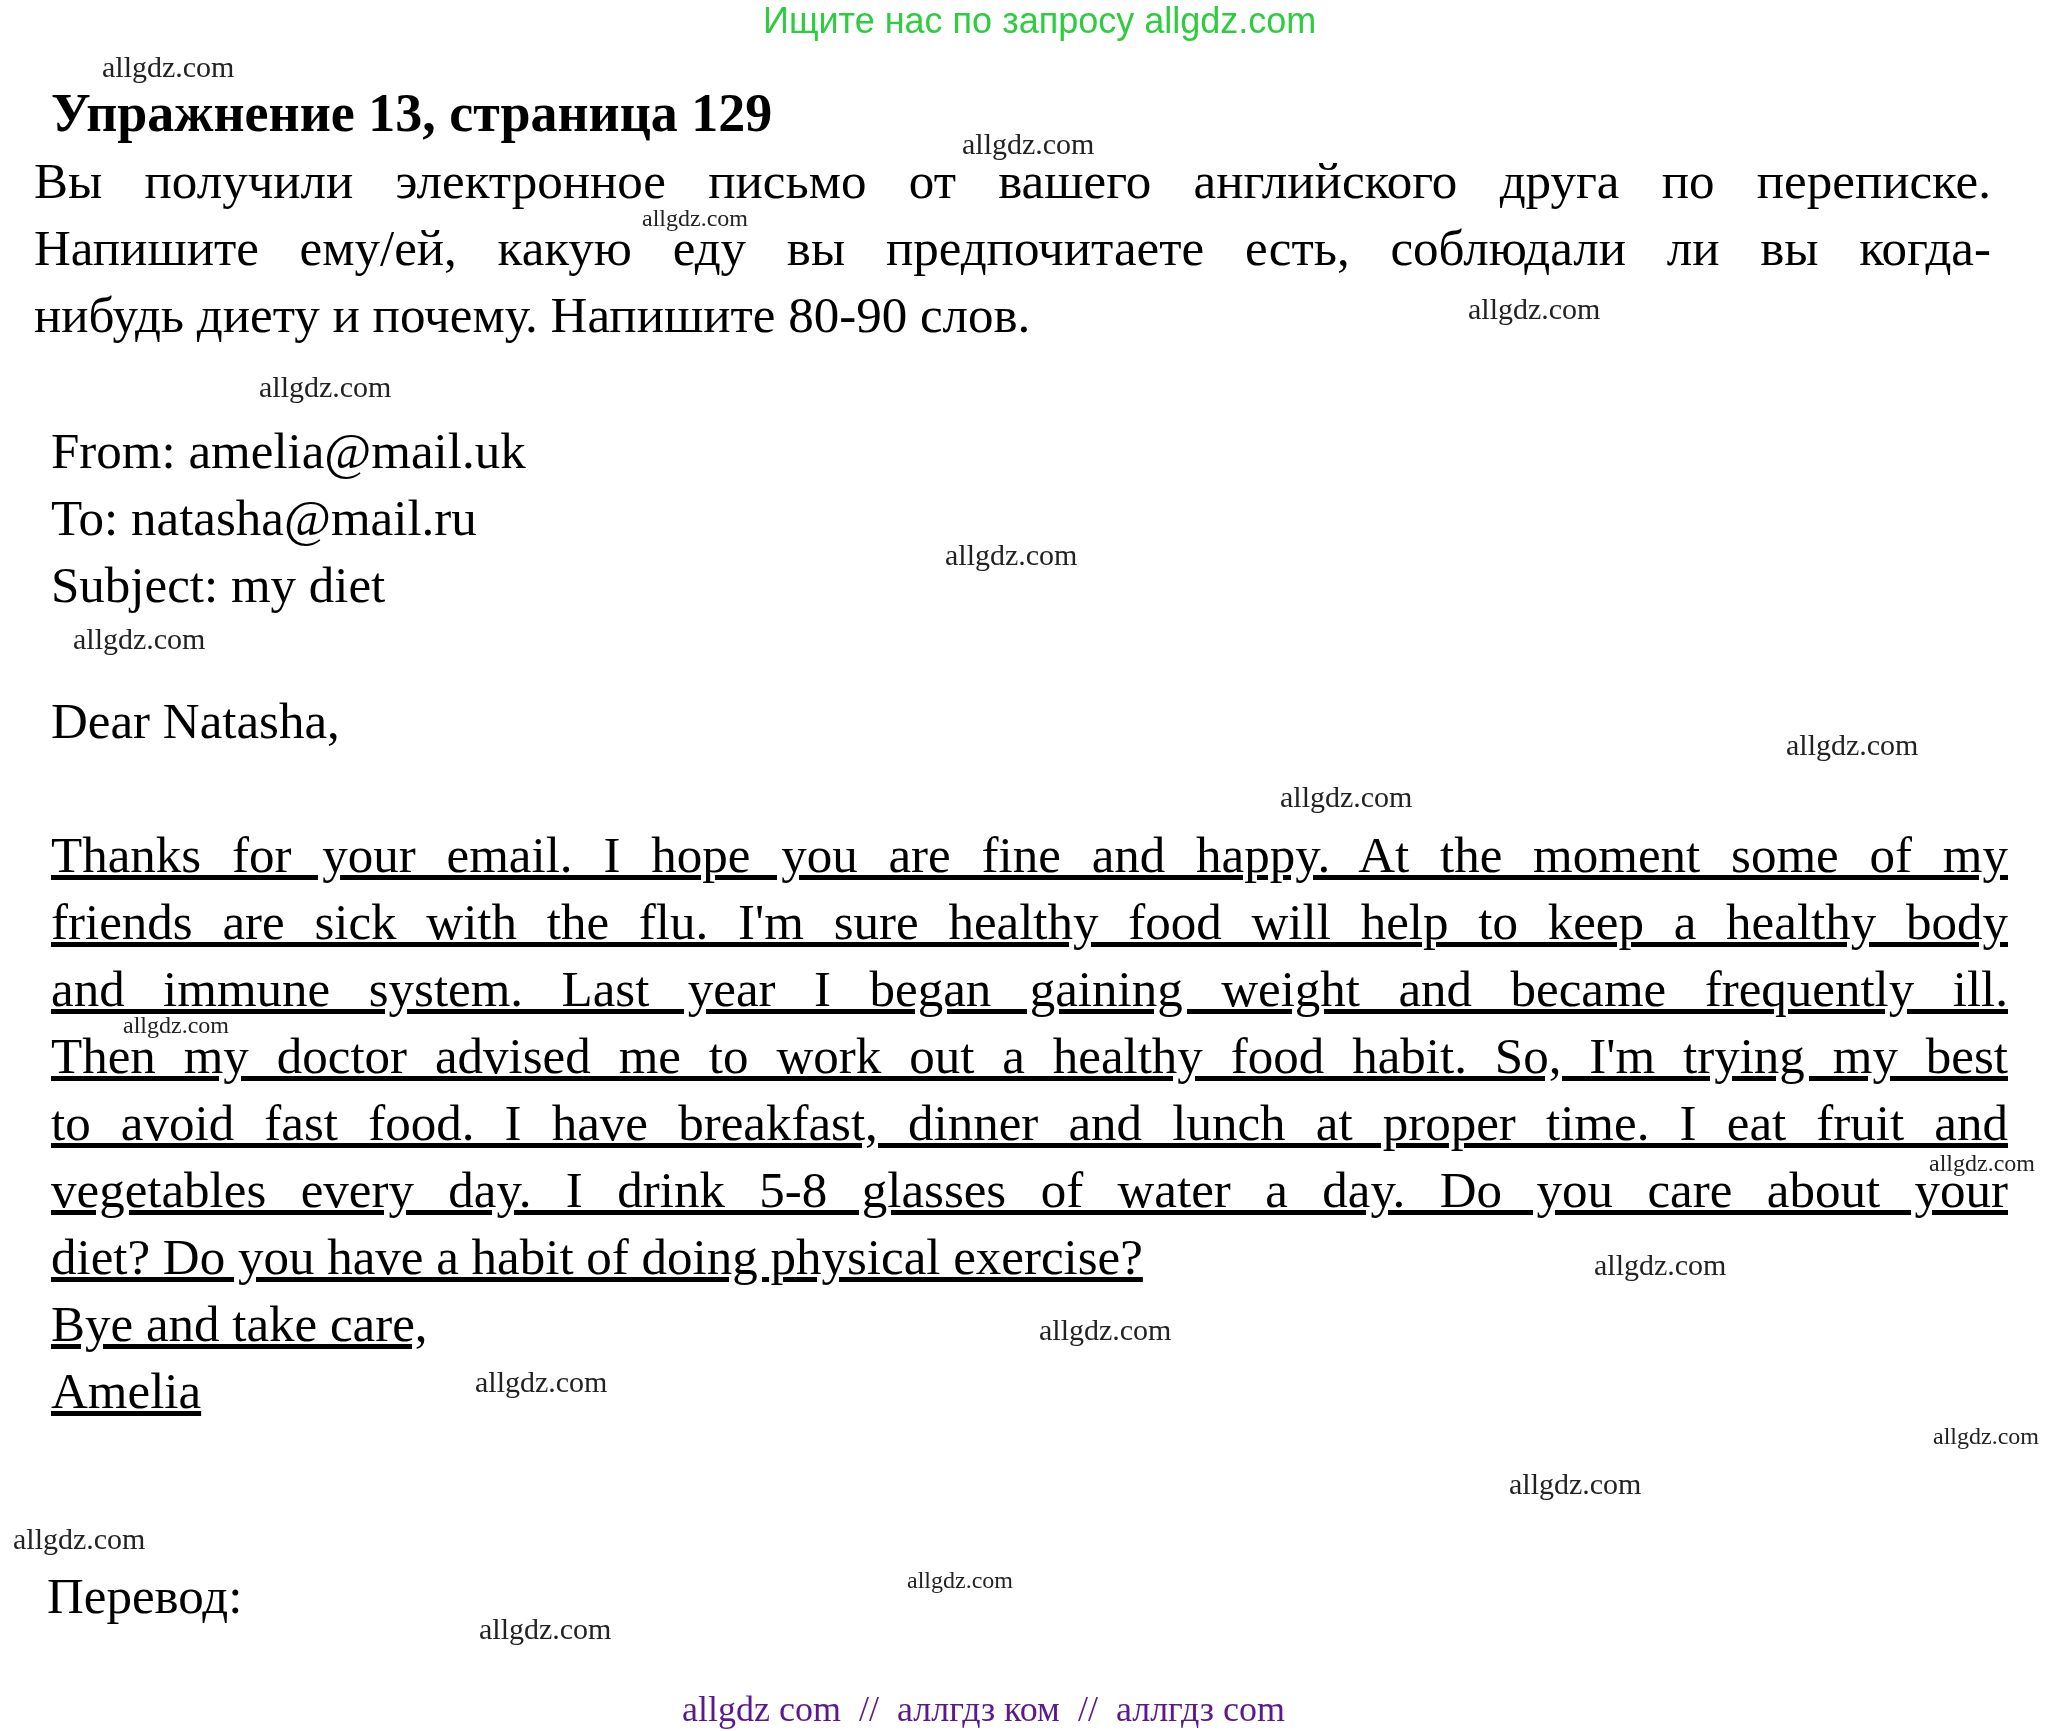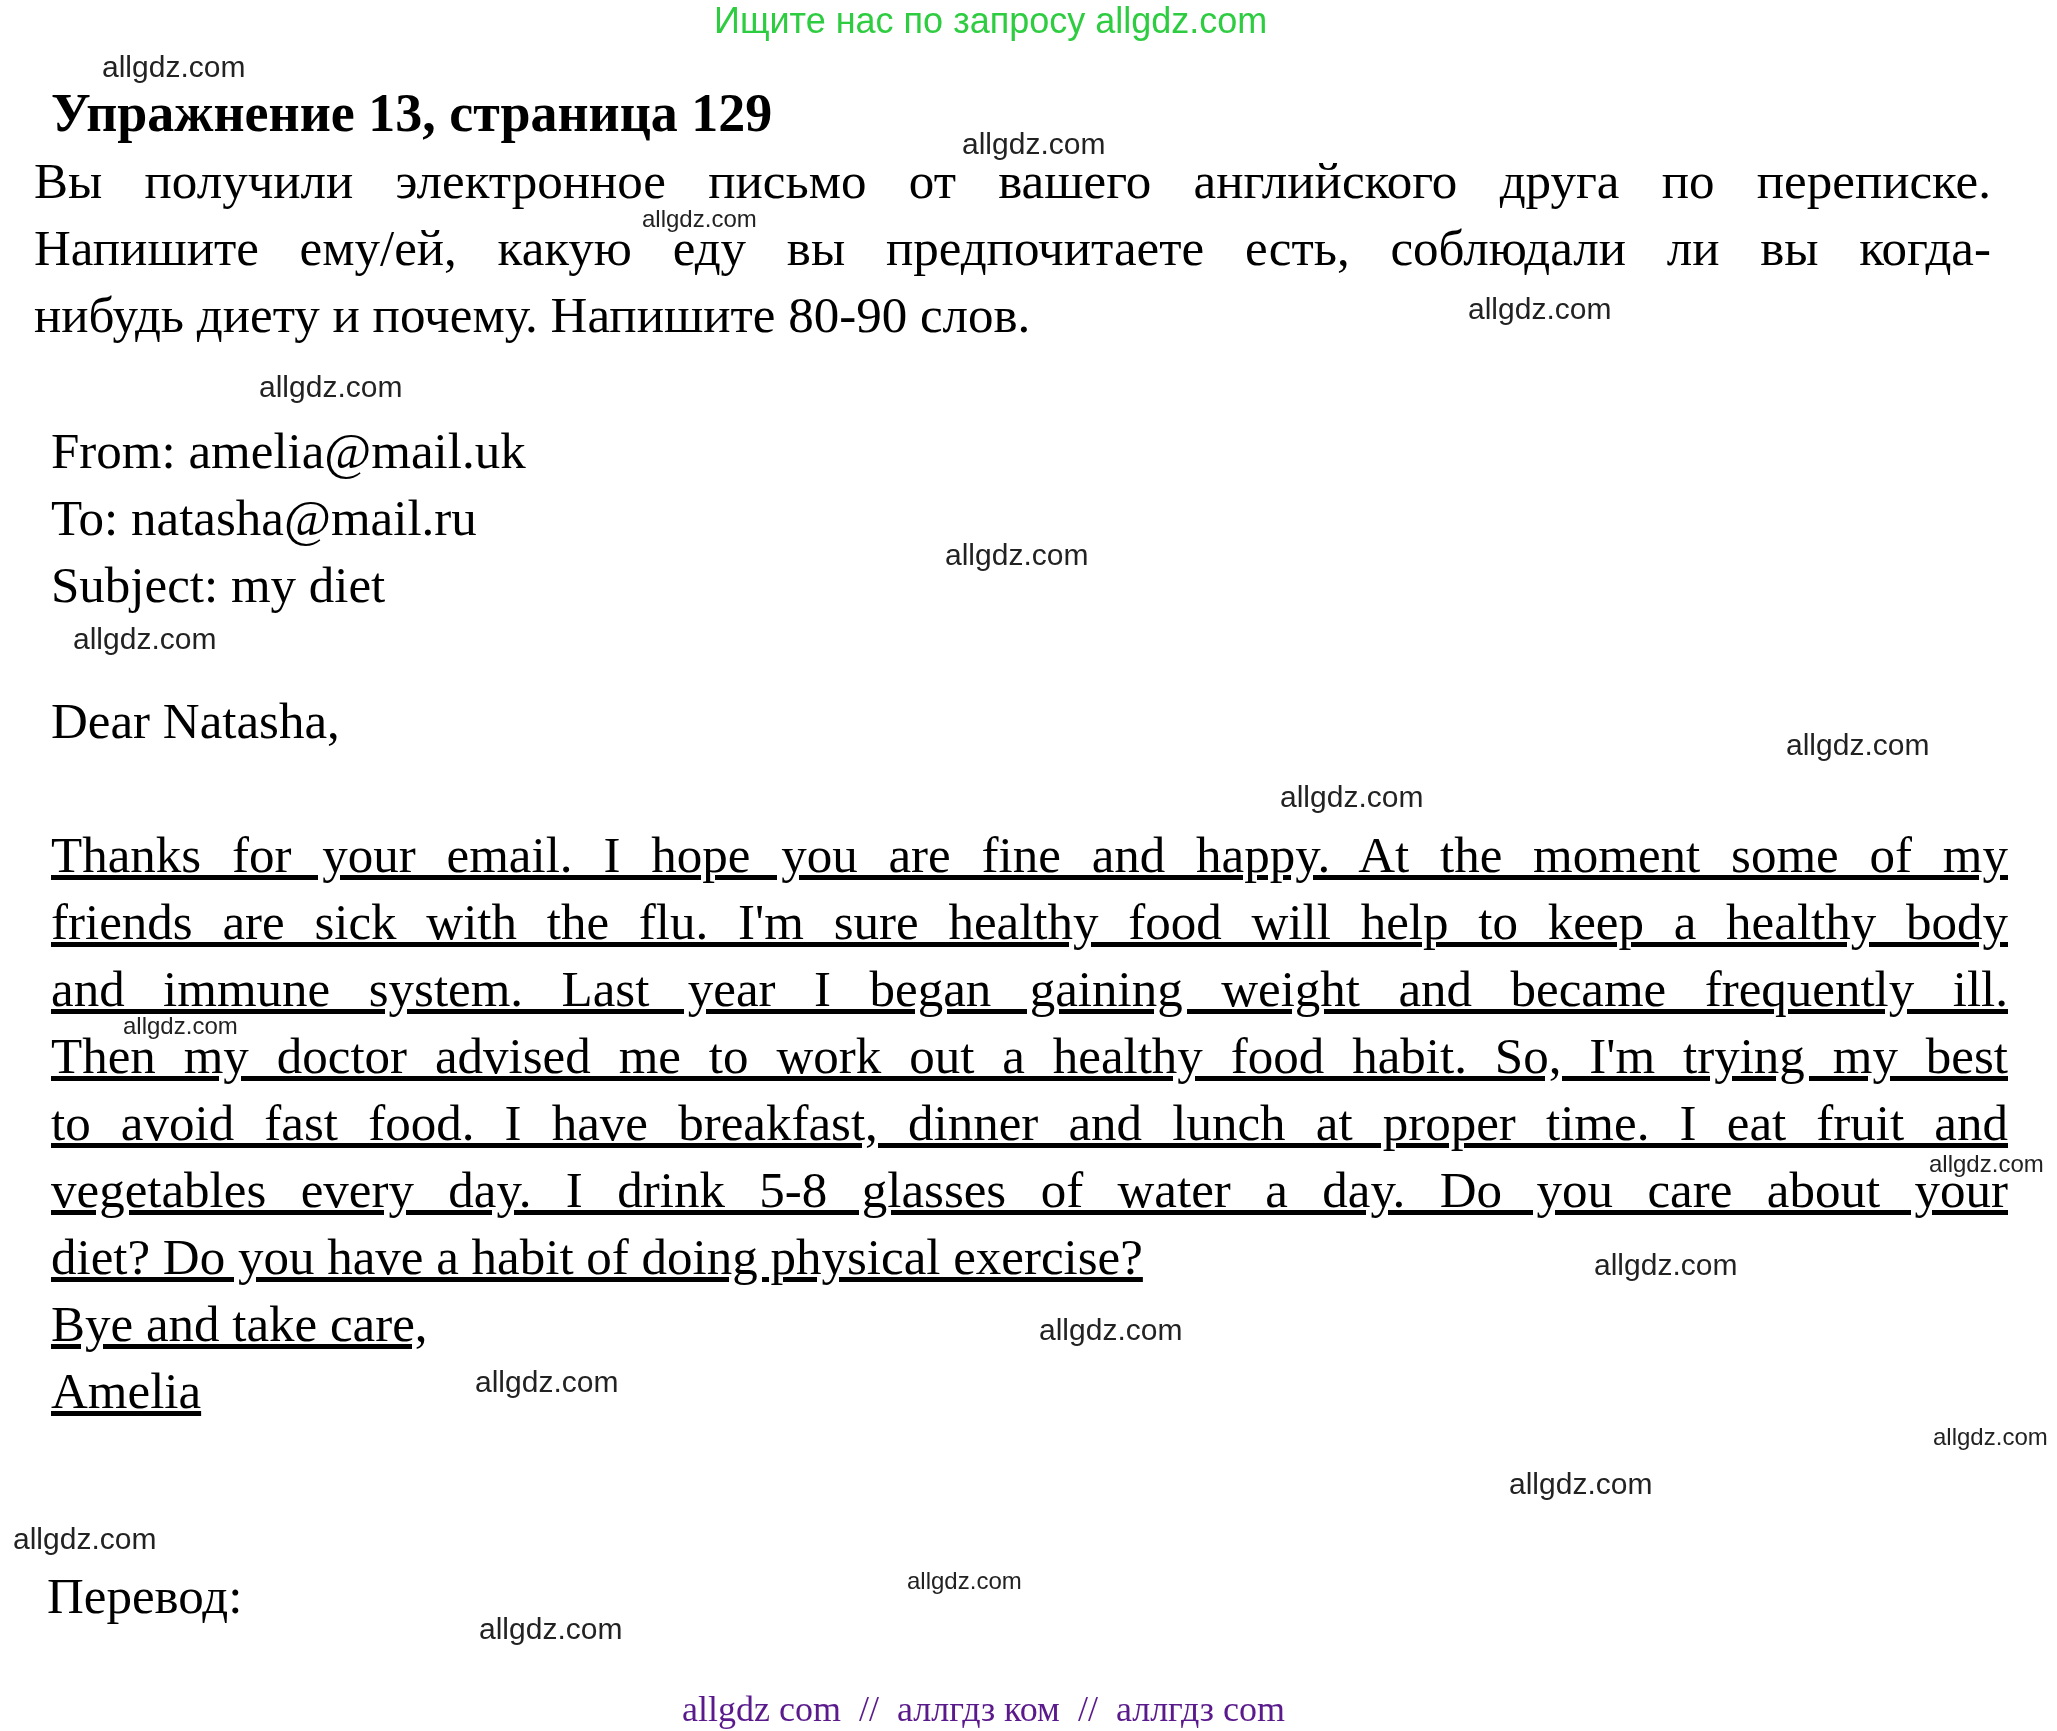--- a/index.html
+++ b/index.html
@@ -1,32 +1,32 @@
 <!DOCTYPE html>
 <html><head>
   <meta charset="utf-8">
   <style>
     html, body { margin: 0; padding: 0; background: #ffffff; }
     body { width: 2057px; height: 1731px; position: relative; overflow: hidden; }
     .abs { position: absolute; white-space: nowrap; }
     .serif { font-family: "Liberation Serif", "DejaVu Serif", serif; color: #000; }
     .sans { font-family: "Liberation Sans", "DejaVu Sans", sans-serif; }
-    .wm { font-family: Liberation Sans, sans-serif; color: #222; font-size: 30px; }
+    .wm { font-family: Liberation Serif, serif; color: #222; font-size: 30px; }
     .wm-small { font-size: 24px; }
     .top-banner { font-size: 36px; color: #2ecc40; }
     .title { font-size: 54px; font-weight: bold; }
     .para { font-size: 51px; line-height: 67px; }
     .justify { width: 1957px; text-align: justify; text-align-last: justify; white-space: normal; }
     .line { display: block; }
     .footer { font-size: 36px; color: #5a1a8c; }
   </style>
 </head>
 <body>
 
-<div class="abs sans top-banner" style="left:714px; top:0px;text-align:center;">Ищите нас по запросу allgdz.com</div>
+<div class="abs sans top-banner" style="left:763px; top:0px;text-align:center;">Ищите нас по запросу allgdz.com</div>
 
 <div class="abs serif title" style="left:51px; top:82px;">Упражнение 13, страница 129</div>
 
 <div class="abs serif para" style="left:34px; top:148px;">
   <span class="line justify">Вы получили электронное письмо от вашего английского друга по переписке.</span>
   <span class="line justify">Напишите ему/ей, какую еду вы предпочитаете есть, соблюдали ли вы когда-</span>
   <span class="line">нибудь диету и почему. Напишите 80-90 слов.</span>
 </div>
 
 <div class="abs serif para" style="left:51px; top:418px;">

